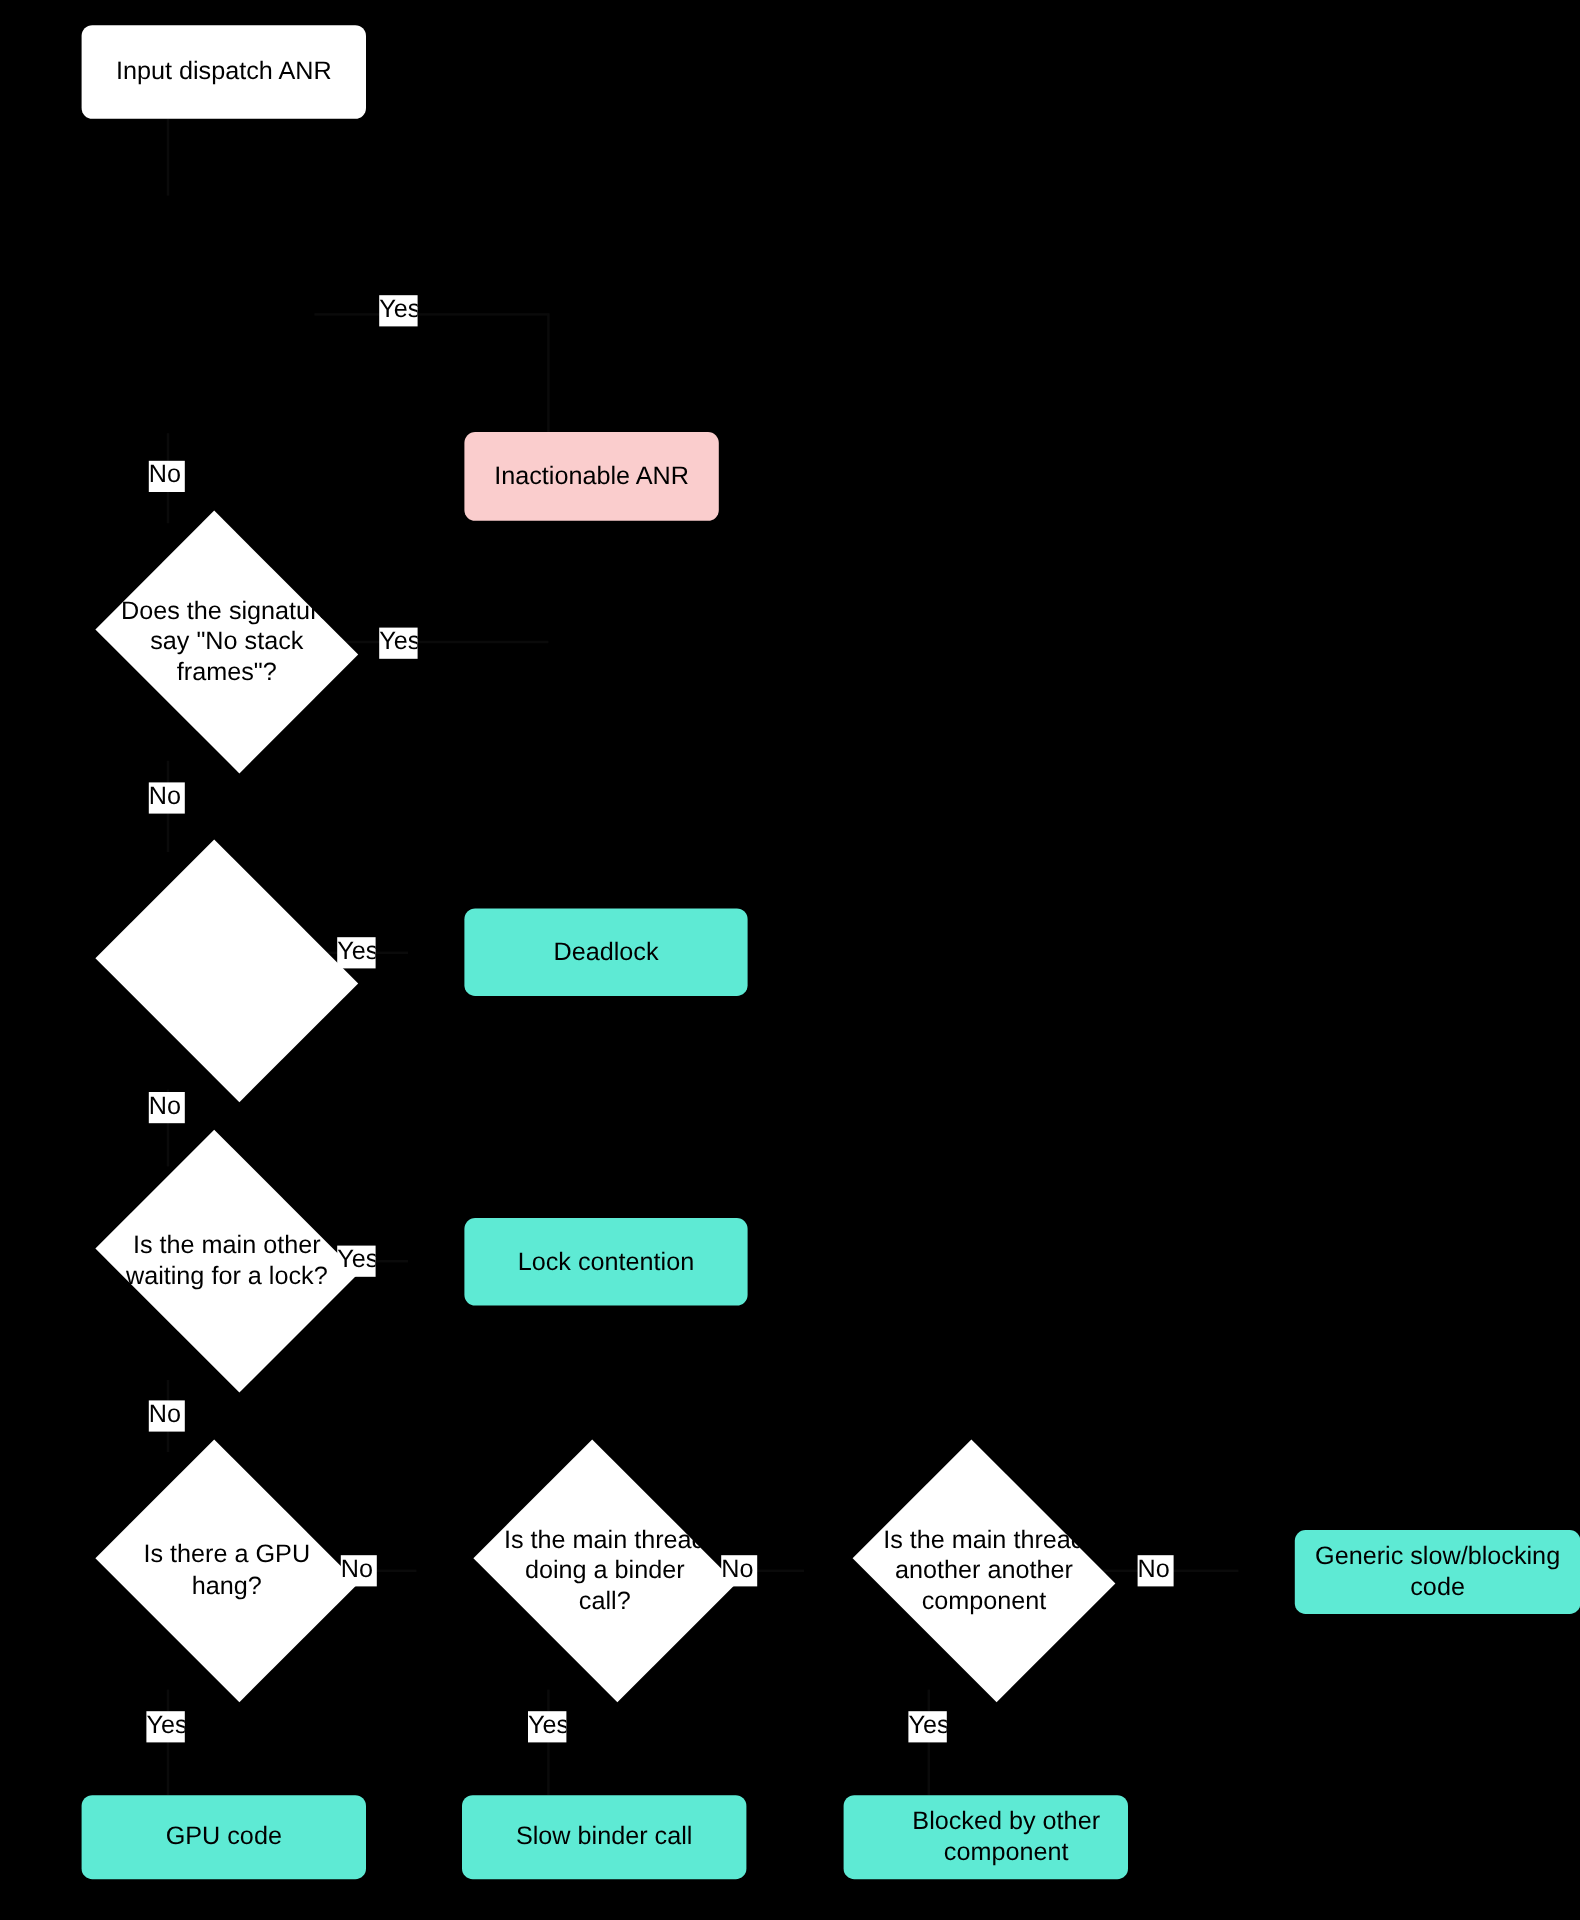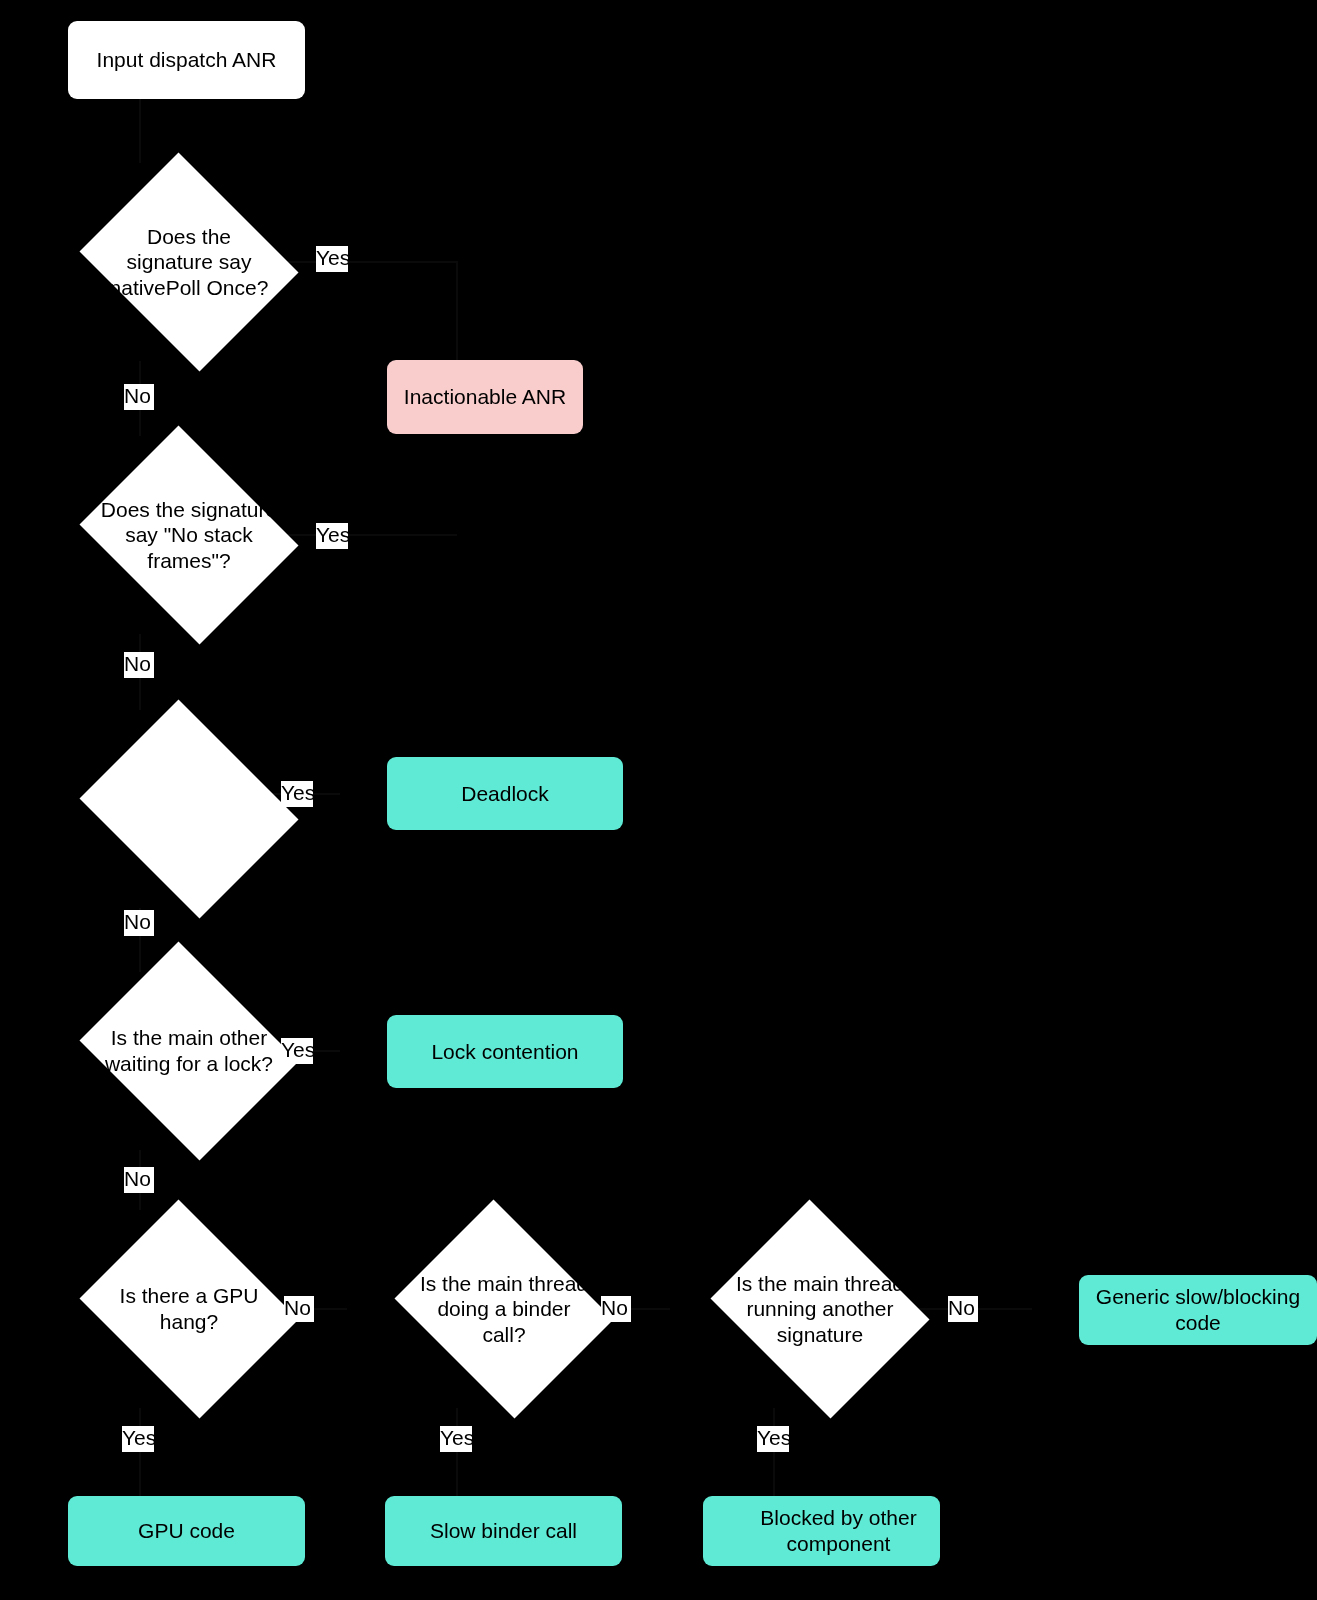--- a/index.html
+++ b/index.html
@@ -98,26 +98,22 @@
   <div class="link" style="left:139px; top:1408px; width:2px; height:88px;"></div>
   <div class="link" style="left:585px; top:1308px; width:85px; height:2px;"></div>
   <div class="link" style="left:456px; top:1408px; width:2px; height:88px;"></div>
   <div class="link" style="left:910px; top:1308px; width:122px; height:2px;"></div>
   <div class="link" style="left:773px; top:1408px; width:2px; height:88px;"></div>
 
   <div class="node rect terminal" style="left:21px; top:21px; width:237px; height:78px;">
     <span>Input dispatch ANR</span>
   </div>
 
-  <div class="node diamond" style="left:22px; top:163px; width:240px; height:198px;">
-    <div class="dia-shape" style="width: 100px; height: 100px; margin-left: -50px; margin-top: -50px; transform: rotate(45deg) scale(1.69706, 1.40007);"></div>
-    <span class="dia-text">Does the signature say nativePoll Once?</span>
-  </div>
-
-  <div class="node rect bad" style="left:340px; top:360px; width:196px; height:74px;">
+
+  <div class="node rect bad" style="left:340px; top:360px; width:212px; height:74px;">
     <span>Inactionable ANR</span>
   </div>
 
   <div class="node diamond" style="left:22px; top:436px; width:240px; height:198px;">
     <div class="dia-shape" style="width: 100px; height: 100px; margin-left: -50px; margin-top: -50px; transform: rotate(45deg) scale(1.69706, 1.40007);"></div>
     <span class="dia-text" style="width:82%;">Does the signature say "No stack frames"?</span>
   </div>
 
   <div class="node diamond" style="left:22px; top:710px; width:240px; height:198px;">
     <div class="dia-shape" style="width: 100px; height: 100px; margin-left: -50px; margin-top: -50px; transform: rotate(45deg) scale(1.69706, 1.40007);"></div>
@@ -149,21 +145,21 @@
     <div class="dia-shape" style="width: 100px; height: 100px; margin-left: -50px; margin-top: -50px; transform: rotate(45deg) scale(1.69706, 1.40007);"></div>
     <span class="dia-text" style="width:72%;">Is the main thread doing a binder call?</span>
   </div>
 
   <div class="node rect good" style="left:338px; top:1496px; width:237px; height:70px;">
     <span>Slow binder call</span>
   </div>
 
   <div class="node diamond" style="left:653px; top:1210px; width:240px; height:198px;">
     <div class="dia-shape" style="width: 100px; height: 100px; margin-left: -50px; margin-top: -50px; transform: rotate(45deg) scale(1.69706, 1.40007);"></div>
-    <span class="dia-text" style="width:76%;">Is the main thread running another signature</span>
+    <span class="dia-text" style="width:76%;">Is the main thread another another component</span>
   </div>
 
   <div class="node rect good" style="left:656px; top:1496px; width:237px; height:70px;padding-left:44px;">
     <span>Blocked by other component</span>
   </div>
 
   <div class="node rect good" style="left:1032px; top:1275px; width:238px; height:70px;">
     <span>Generic slow/blocking code</span>
   </div>
 

